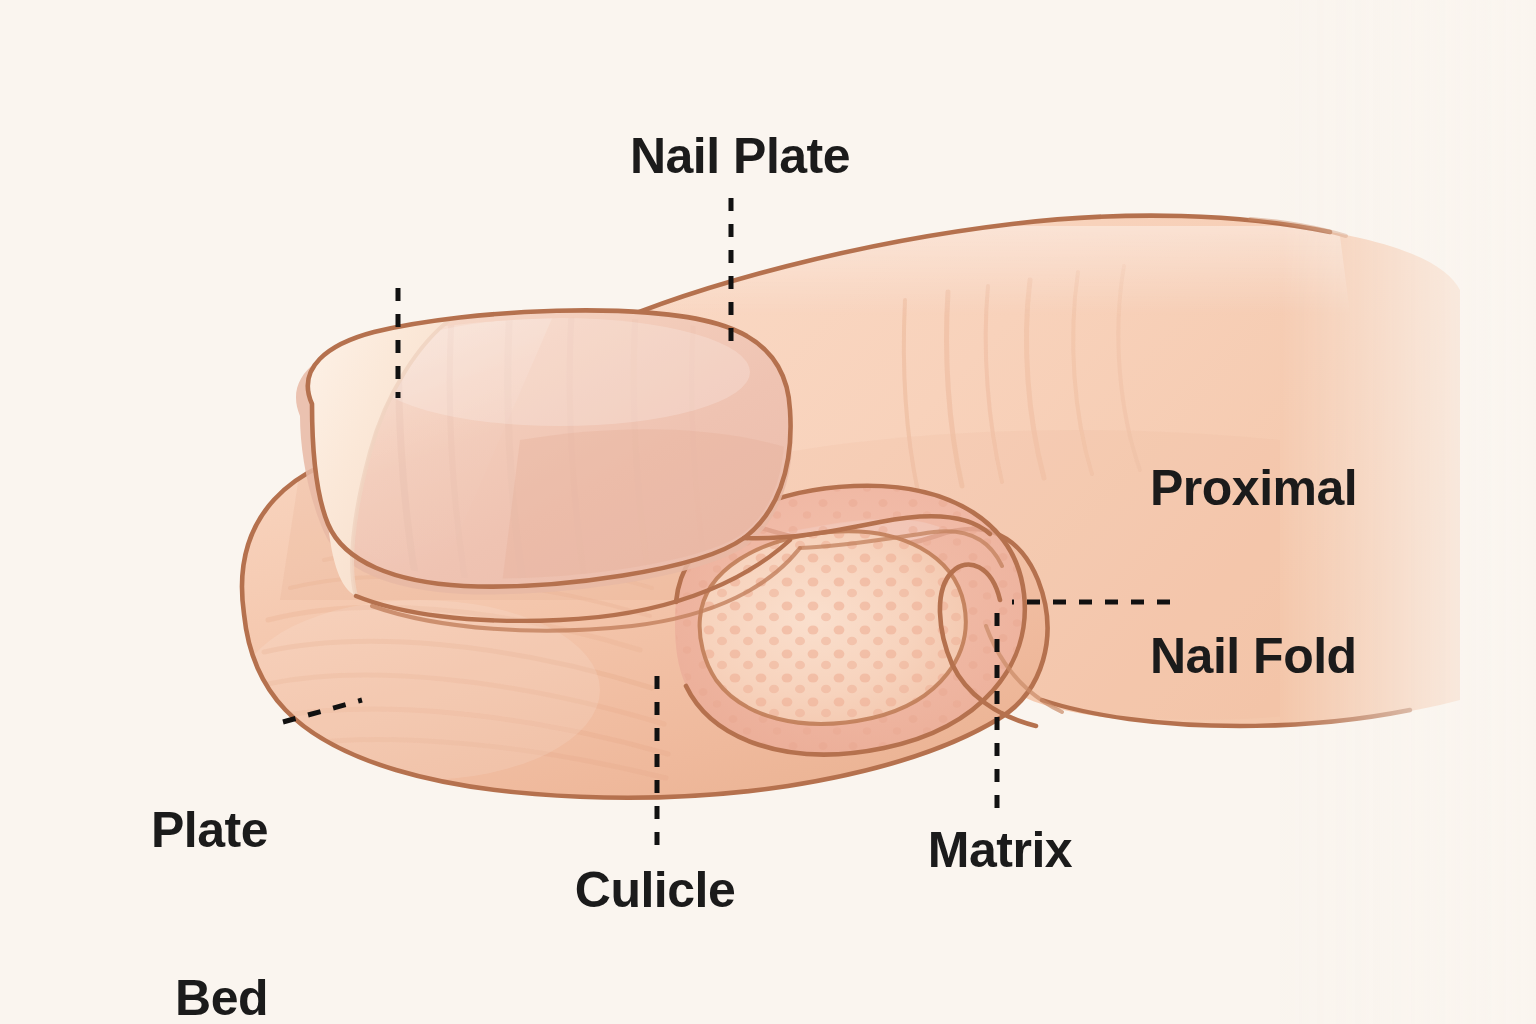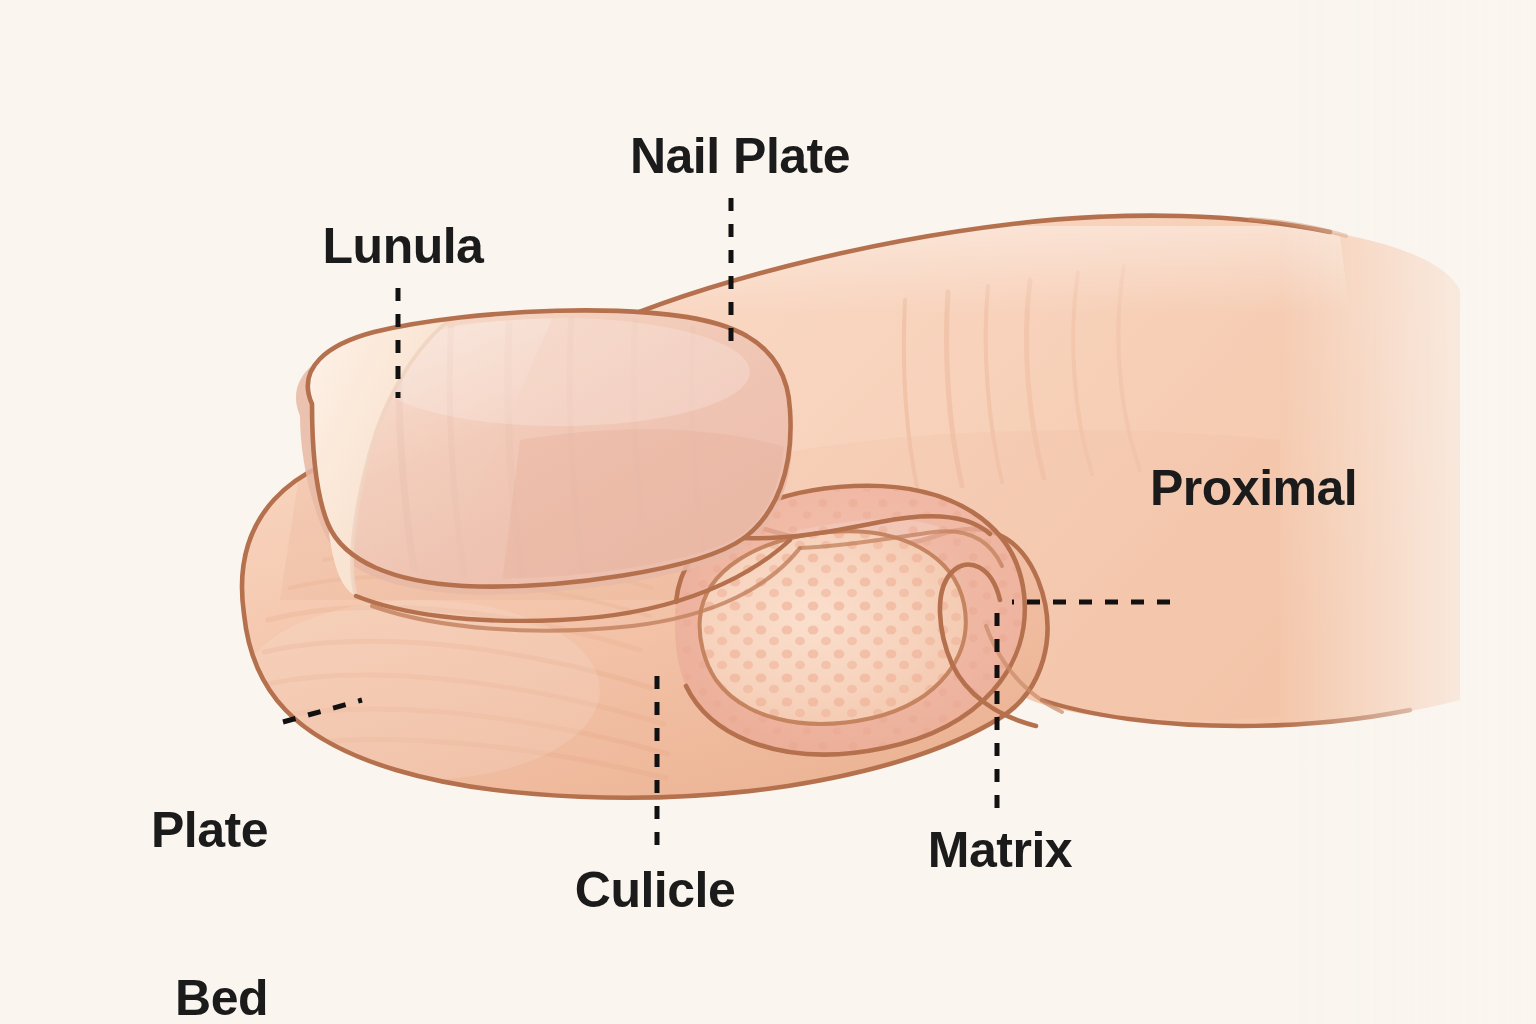--- a/index.html
+++ b/index.html
@@ -357,24 +357,24 @@
       <line x1="398" y1="288" x2="398" y2="398"></line>
       <line x1="1170" y1="602" x2="1012" y2="602"></line>
       <line x1="283" y1="722" x2="362" y2="700"></line>
       <line x1="657" y1="845" x2="657" y2="672"></line>
       <line x1="997" y1="808" x2="997" y2="613"></line>
     </g>
   </svg>
 
   <div class="label center" style="left:740px; top:128px;">Nail Plate</div>
 
-  <div class="label center" style="left:403px; top:218px;">Lunula</div>
 
   <div class="label left" style="left:1150px; top:348px;">
     <div>Proximal</div>
+    <div>Nail Fold</div>
   </div>
 
   <div class="label right" style="left:268px; top:690px;">
     <div>Plate</div>
     <div>Bed</div>
   </div>
 
   <div class="label center" style="left:1000px; top:822px;">Matrix</div>
 
   <div class="label center" style="left:655px; top:862px;">Culicle</div>

